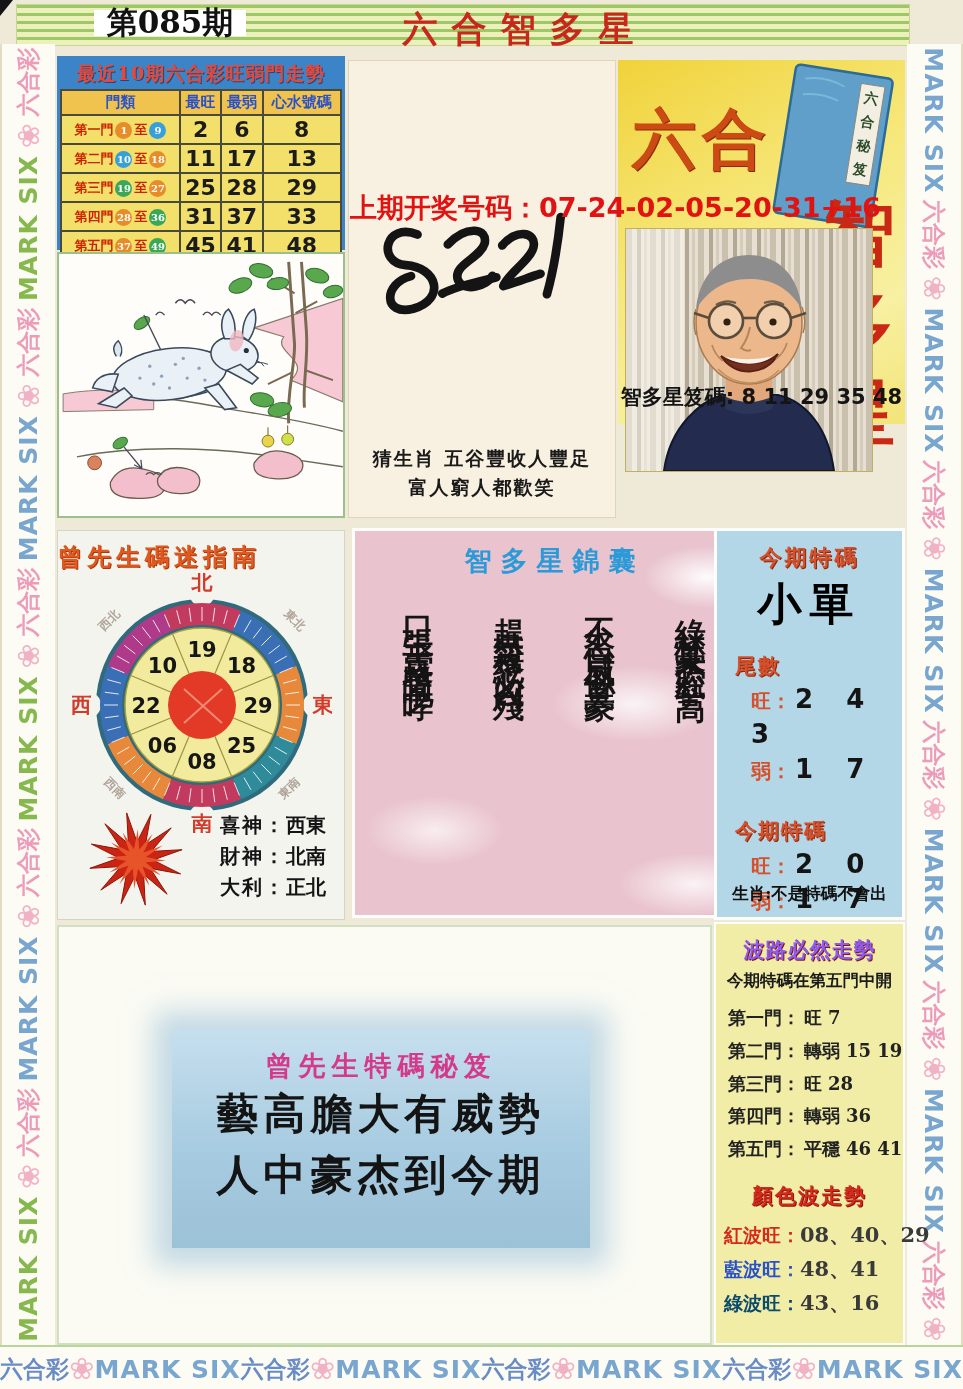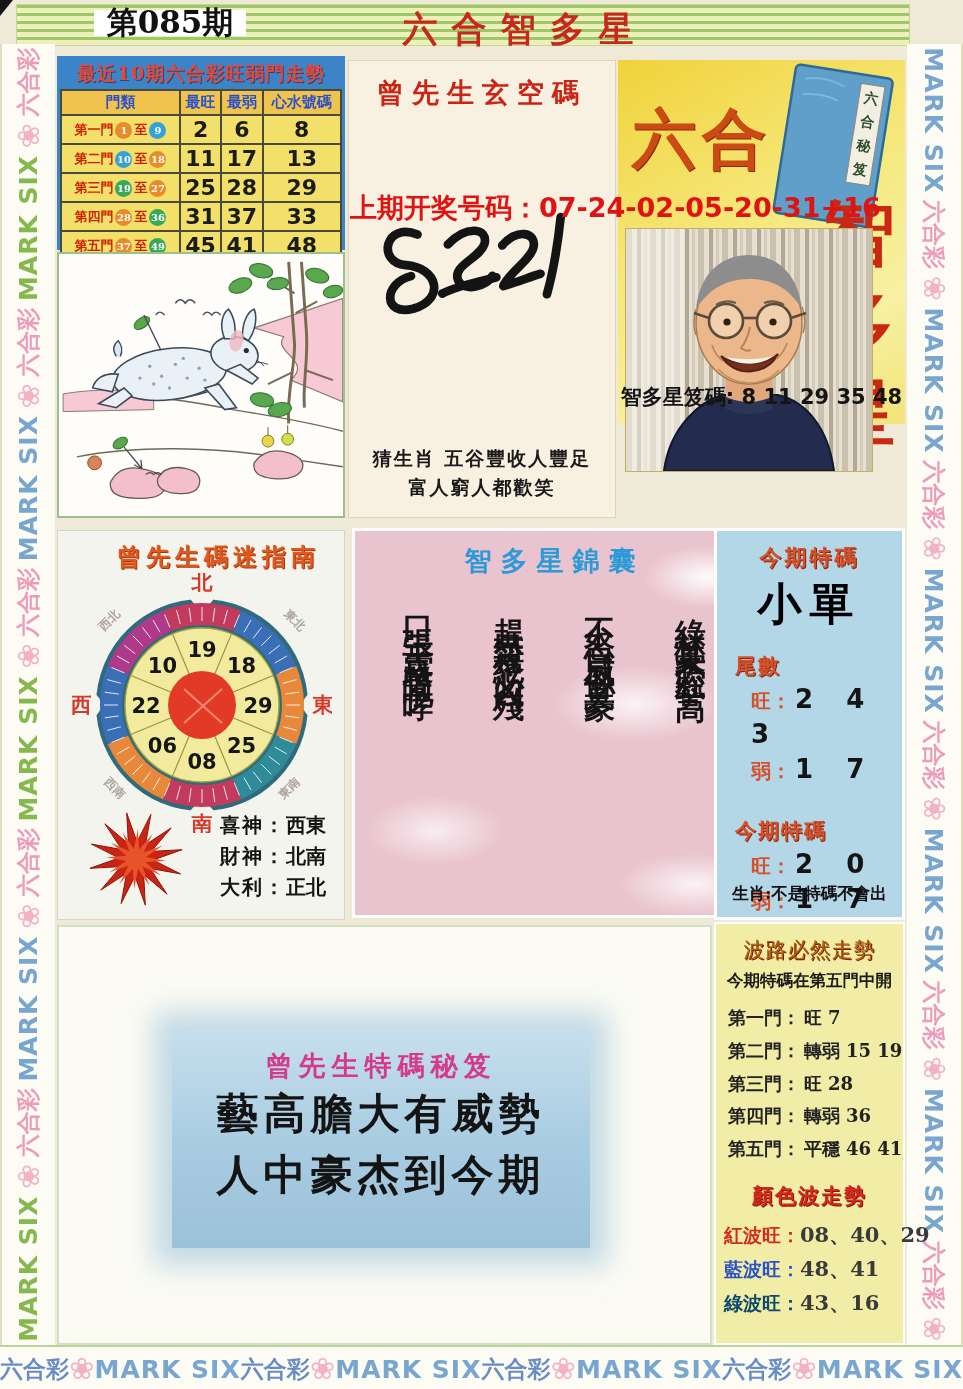--- a/index.html
+++ b/index.html
@@ -64,22 +64,22 @@
   #zdx{position:absolute;right:4px;top:128px;width:84px;text-align:center;}
   #zdx div{font-size:72px;font-weight:bold;color:#c82814;line-height:1.25;}
   #portrait{position:absolute;left:7px;top:168px;width:246px;height:242px;border:1px solid #c0b060;}
   #code-line{position:absolute;left:0;bottom:13px;width:100%;text-align:center;font-size:21px;font-weight:bold;color:#141414;}
 
   
   #last-draw{position:absolute;left:350px;top:190px;width:480px;font-size:27px;font-weight:bold;color:#e01212;white-space:nowrap;}
 
   
   #panel-compass{left:57px;top:530px;width:288px;height:390px;background:#f4f4ee;border:1px solid #d4d4c8;}
-  #compass-title{margin-top:10px;text-align:center;font-size:24px;font-weight:bold;letter-spacing:5px;
-     color:#e05a20;text-shadow:1px 1px 0 #a83a10;padding-left:35px;}
+  #compass-title{margin-top:10px;font-size:24px;font-weight:bold;letter-spacing:5px;
+     color:#e05a20;text-shadow:1px 1px 0 #a83a10;}
   #compass{position:absolute;left:14px;top:42px;width:260px;height:260px;}
   #starburst{position:absolute;left:28px;bottom:10px;width:100px;height:100px;}
   #gods{position:absolute;right:18px;bottom:16px;color:#141414;font-weight:bold;font-size:20px;line-height:1.55;}
   #gods .lbl{letter-spacing:2px;}
 
   
   #panel-jinnang{left:352px;top:528px;width:405px;height:390px;background:#e9c3ce;border:3px solid #fdfdfd;
      background-image:
        radial-gradient(ellipse 90px 45px at 88% 12%, rgba(255,255,255,.95), rgba(255,255,255,0) 70%),
        radial-gradient(ellipse 120px 55px at 70% 45%, rgba(255,255,255,.8), rgba(255,255,255,0) 70%),
@@ -104,21 +104,21 @@
   
   #panel-miji{left:57px;top:925px;width:655px;height:420px;background:#fbfbf4;border:2px solid #cfe0c4;}
   #miji-card{position:absolute;left:113px;top:103px;width:418px;height:218px;
      background:linear-gradient(180deg,#c6dfee 0%,#a7cbe0 55%,#9cc2d8 100%);
      box-shadow:0 0 26px 18px rgba(150,190,215,.55);}
   #miji-title{margin-top:18px;text-align:center;color:#d43a8a;font-weight:bold;font-size:27px;letter-spacing:6px;}
   .miji-line{text-align:center;color:#141414;font-weight:bold;font-size:42px;letter-spacing:5px;line-height:1.45;}
 
   
   #panel-bolu{left:714px;top:922px;width:191px;height:423px;background:#f2eda6;border:2px solid #fdfdfd;}
-  #bolu-title{margin-top:12px;text-align:center;color:#a16207;font-weight:normal;font-size:21px;letter-spacing:1px;text-shadow:1px 1px 0 #8a1408;}
+  #bolu-title{margin-top:12px;text-align:center;color:#8b5cf6;font-weight:bold;font-size:21px;letter-spacing:1px;text-shadow:1px 1px 0 #8a1408;}
   #bolu-sub{text-align:center;color:#1a1a1a;font-weight:bold;font-size:16.5px;margin-top:6px;}
   #bolu-rows{margin:10px 0 0 12px;}
   .bolu-row{font-size:18px;font-weight:bold;color:#222;line-height:1.82;white-space:nowrap;}
   .bolu-row .st{margin:0 6px 0 4px;}
   #color-title{margin-top:16px;text-align:center;color:#d42a1e;font-weight:bold;font-size:21px;letter-spacing:2px;text-shadow:1px 1px 0 #8a1408;}
   #color-rows{margin:8px 0 16px 8px;}
   .color-row{font-size:19px;font-weight:bold;line-height:1.62;white-space:nowrap;}
   .color-row .nums{color:#3a3a3a;font-size:21px;}
 </style>
 </head>
@@ -291,21 +291,20 @@
       <circle cx="212" cy="190" r="6" fill="#e8d44a" stroke="#8a7a2a"></circle>
       <circle cx="232" cy="188" r="6" fill="#cfe04a" stroke="#8a7a2a"></circle>
       <circle cx="36" cy="212" r="7" fill="#d8825e" stroke="#8a4a2a"></circle>
       <path d="M66,196 L84,218 M84,218 l-8,-4 M84,218 l-1,-9" stroke="#4a4a58" stroke-width="1.3" fill="none"></path>
       <ellipse cx="62" cy="192" rx="8" ry="5" transform="rotate(-30 62 192)" fill="#5aa84e" stroke="#2e7030"></ellipse>
       <path d="M88,224 q4,-4 8,0 q4,-4 8,0" stroke="#4a4a58" stroke-width="1.2" fill="none"></path>
     </svg>
   </div>
 
   <div id="panel-xuankong" class="panel">
-    <div id="xuankong-title" class="serif">曾先生玄空碼</div>
     <svg id="scrawl" viewBox="0 0 260 160">
       <g transform="rotate(-7 130 80)" stroke="#141414" stroke-width="9" fill="none" stroke-linecap="round" stroke-linejoin="round">
         <path d="M66,34 C34,16 20,58 50,64 C82,70 88,104 52,110 C20,114 24,80 54,76"></path>
         <path d="M96,48 C118,30 140,36 134,52 C128,66 98,70 102,86 C106,100 132,96 138,86"></path>
         <path d="M84,98 C100,92 126,90 142,88"></path>
         <path d="M152,56 C168,40 190,46 184,62 C179,75 154,86 148,98 C162,96 176,92 188,90"></path>
         <path d="M216,34 C210,60 202,88 192,112"></path>
       </g>
     </svg>
     <div class="hint-lines serif">

